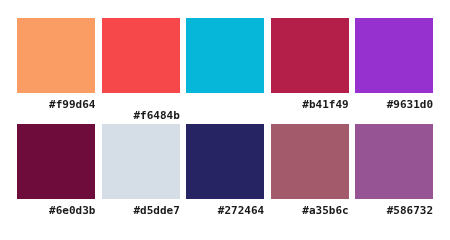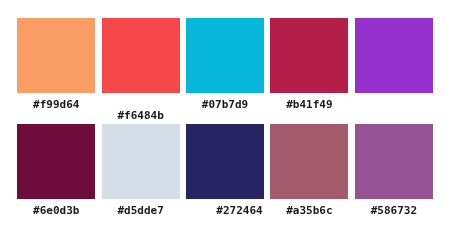--- a/index.html
+++ b/index.html
@@ -30,21 +30,21 @@
     display: flex;
     flex-direction: row;
     gap: 6px;
     height: 101px;
   }
 
   .swatch-cell {
     width: 96px;
     display: flex;
     flex-direction: column;
-    align-items: center;
+    align-items: flex-end;
   }
 
   .swatch-chip {
     width: 78px;
     height: 75px;
     flex: 0 0 75px;
     display: block;
   }
 
   .swatch-label {
@@ -71,30 +71,30 @@
       <div class="swatch-label" style="color: rgb(26, 26, 26);">#f99d64</div>
     </div>
 
     <div class="swatch-cell">
       <div class="swatch-chip" style="background-color: rgb(246, 72, 75);"></div>
       <div class="swatch-label" style="color: rgb(26, 26, 26); margin-top: 16px;">#f6484b</div>
     </div>
 
     <div class="swatch-cell">
       <div class="swatch-chip" style="background-color: rgb(7, 183, 217);"></div>
-      <div class="swatch-label" style="color: rgb(26, 26, 26);">#07b7d9</div>
     </div>
 
     <div class="swatch-cell">
       <div class="swatch-chip" style="background-color: rgb(180, 31, 73);"></div>
       <div class="swatch-label" style="color: rgb(26, 26, 26);">#b41f49</div>
     </div>
 
     <div class="swatch-cell">
       <div class="swatch-chip" style="background-color: rgb(150, 49, 208);"></div>
+      <div class="swatch-label" style="color: rgb(26, 26, 26);">#9631d0</div>
     </div>
 
   </div>
 
   <div class="palette-row">
 
     <div class="swatch-cell">
       <div class="swatch-chip" style="background-color: rgb(110, 13, 59);"></div>
       <div class="swatch-label" style="color: rgb(26, 26, 26);">#6e0d3b</div>
     </div>

